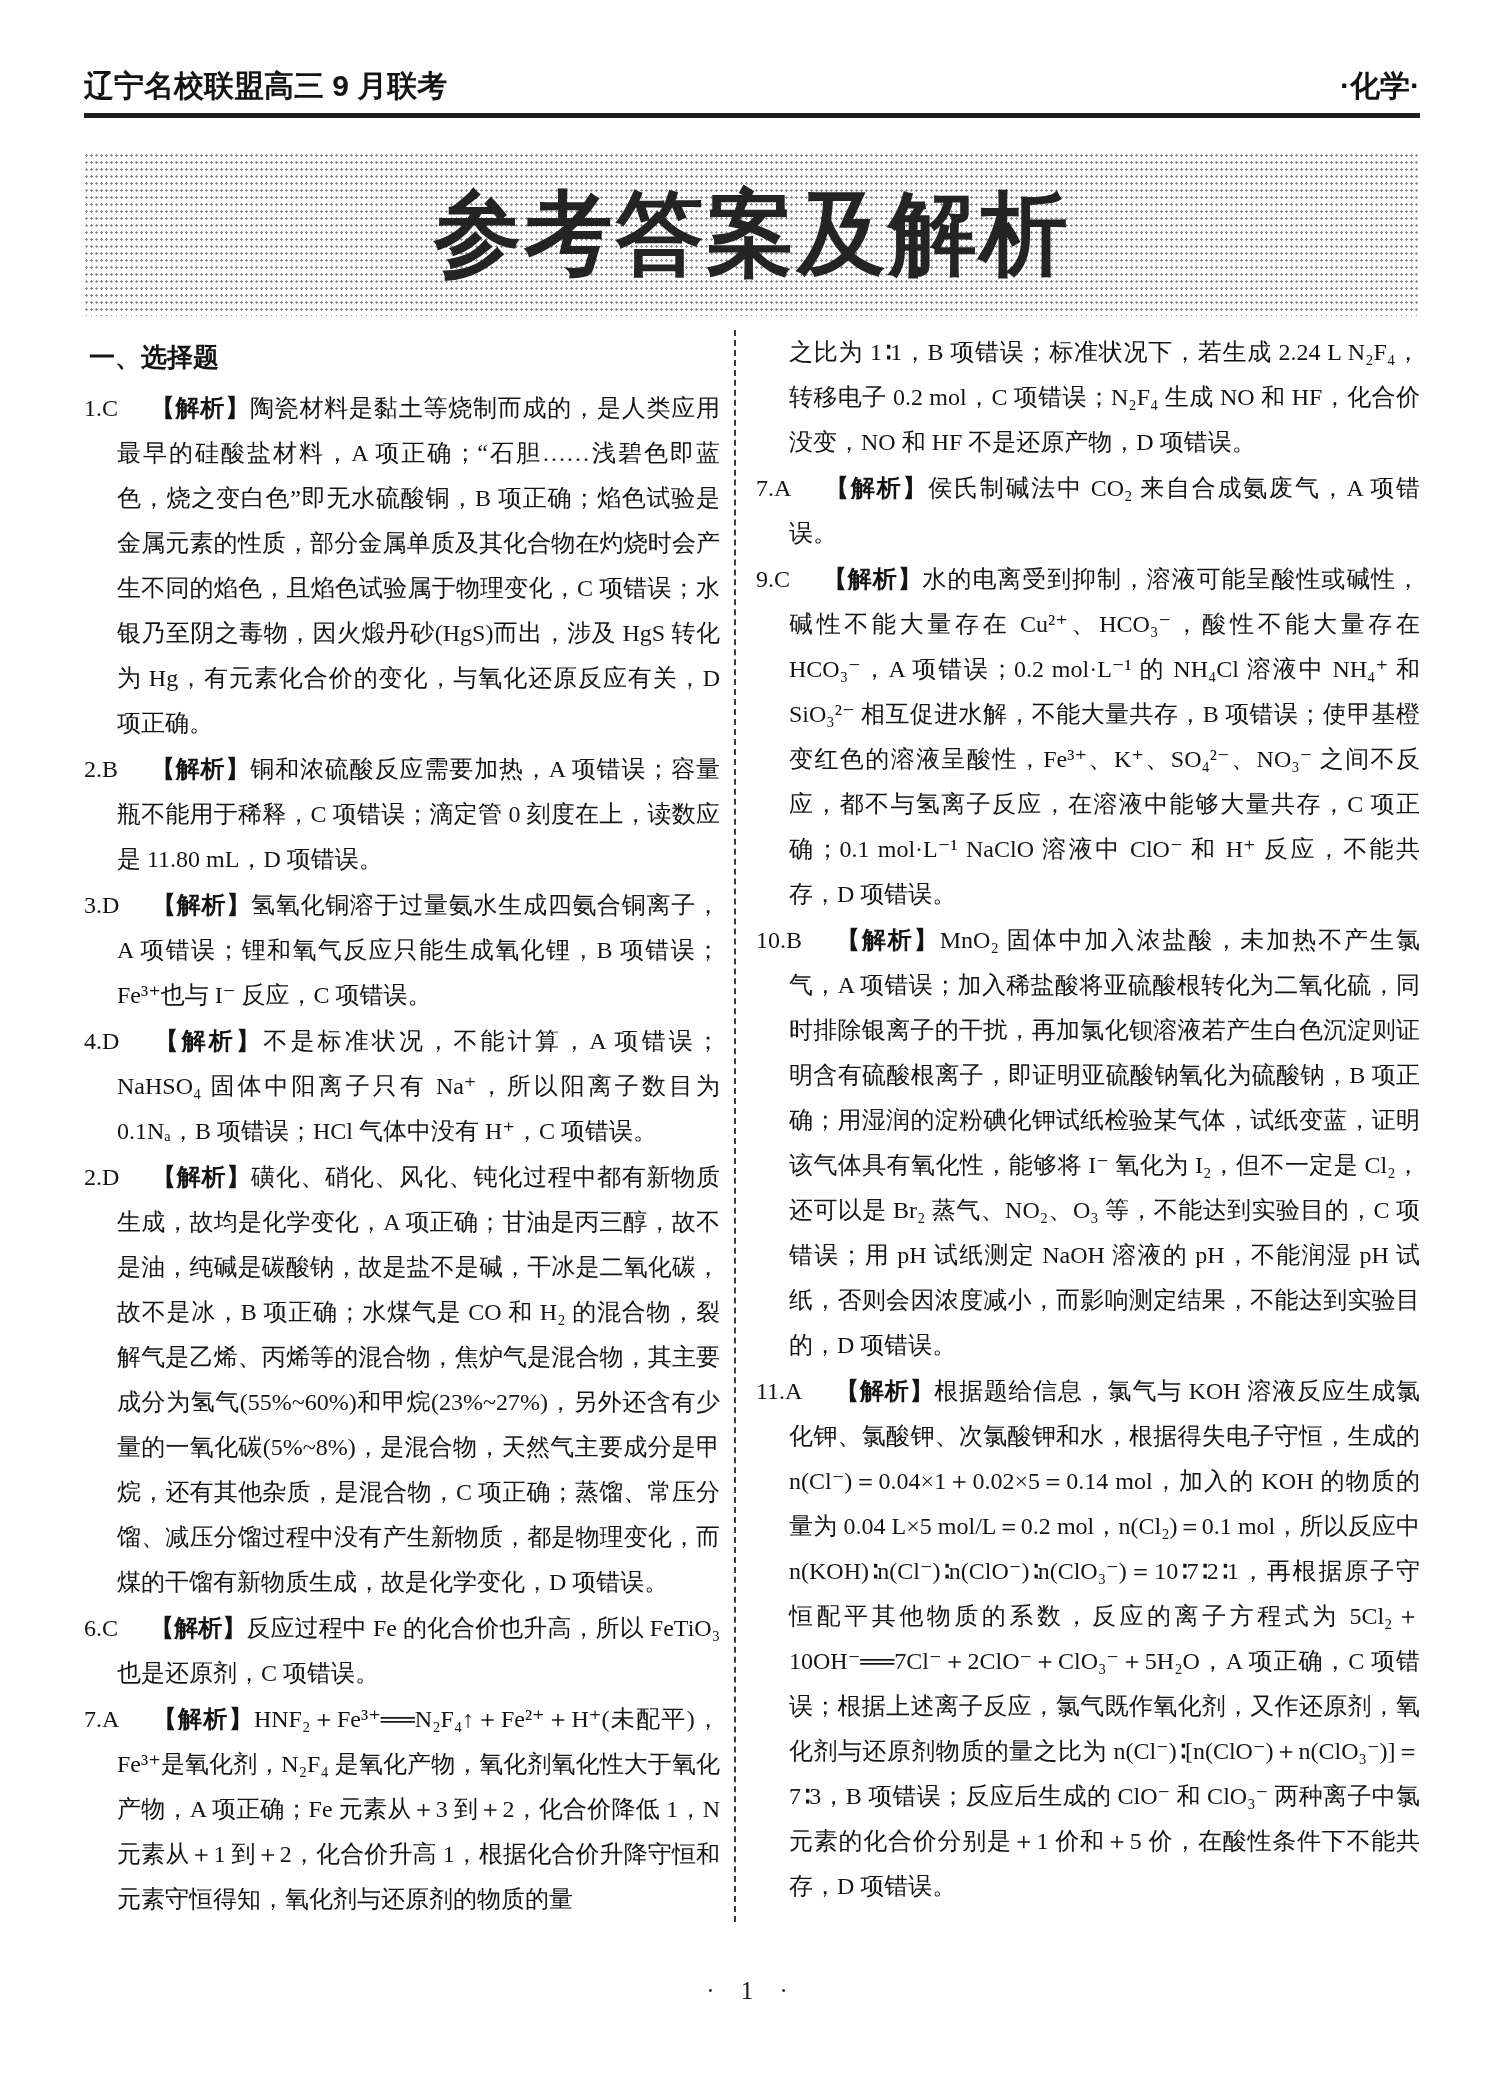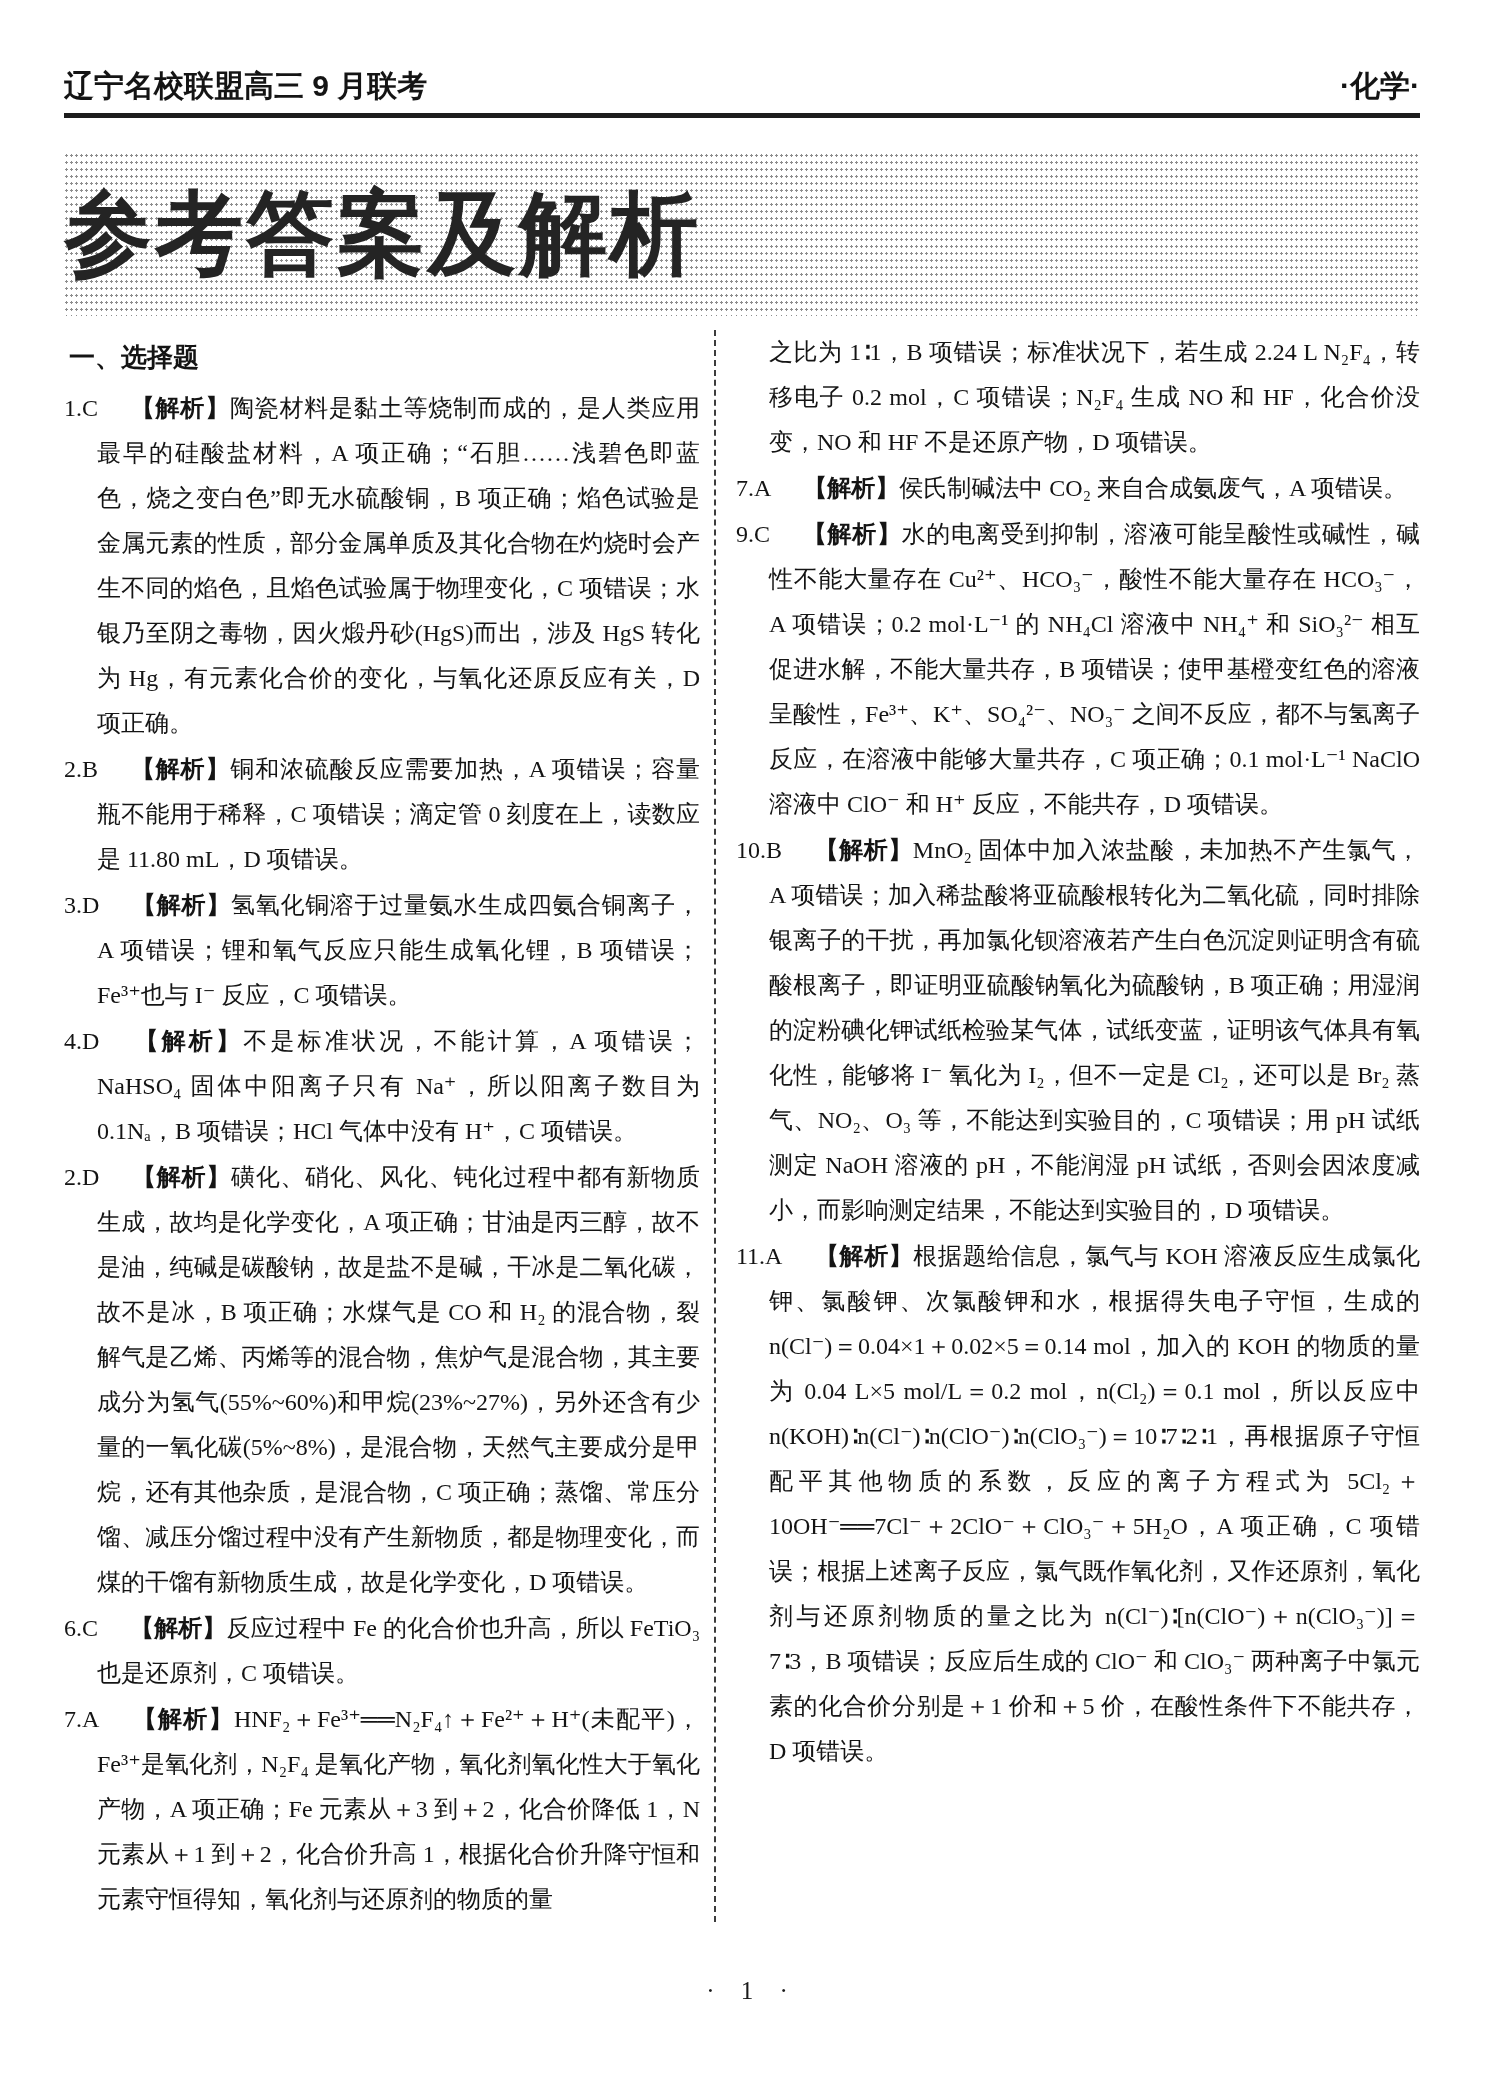--- a/index.html
+++ b/index.html
@@ -9,21 +9,21 @@
     height: 2095px;
     overflow: hidden;
     background: #ffffff;
     color: #141414;
     font-family: "Liberation Serif", "DejaVu Serif", serif;
   }
   .page {
     position: absolute;
     top: 0; left: 0;
     width: 1504px; height: 2095px;
-    padding: 68px 84px 0 64px;
+    padding: 68px 84px 0 84px;
     box-sizing: border-box;
     border-radius: 22px;
   }
   
   .header {
     display: flex;
     justify-content: space-between;
     align-items: flex-end;
     font-family: "Liberation Sans", "DejaVu Sans", sans-serif;
     font-weight: 700;
@@ -33,21 +33,21 @@
     border-bottom: 5px solid #1d1d1d;
   }
   
   .banner {
     margin-top: 34px;
     height: 164px;
     background-image: radial-gradient(circle, #8d8d8d 1.05px, rgba(0,0,0,0) 1.2px);
     background-size: 5px 7px;
     display: flex;
     align-items: center;
-    justify-content: flex-start;
+    justify-content: center;
   }
   .banner-title {
     font-family: "Liberation Sans", "DejaVu Sans", sans-serif;
     font-weight: 900;
     font-size: 88px;
     letter-spacing: 3px;
     color: #242424;
     transform: scaleY(1.04);
   }
   

